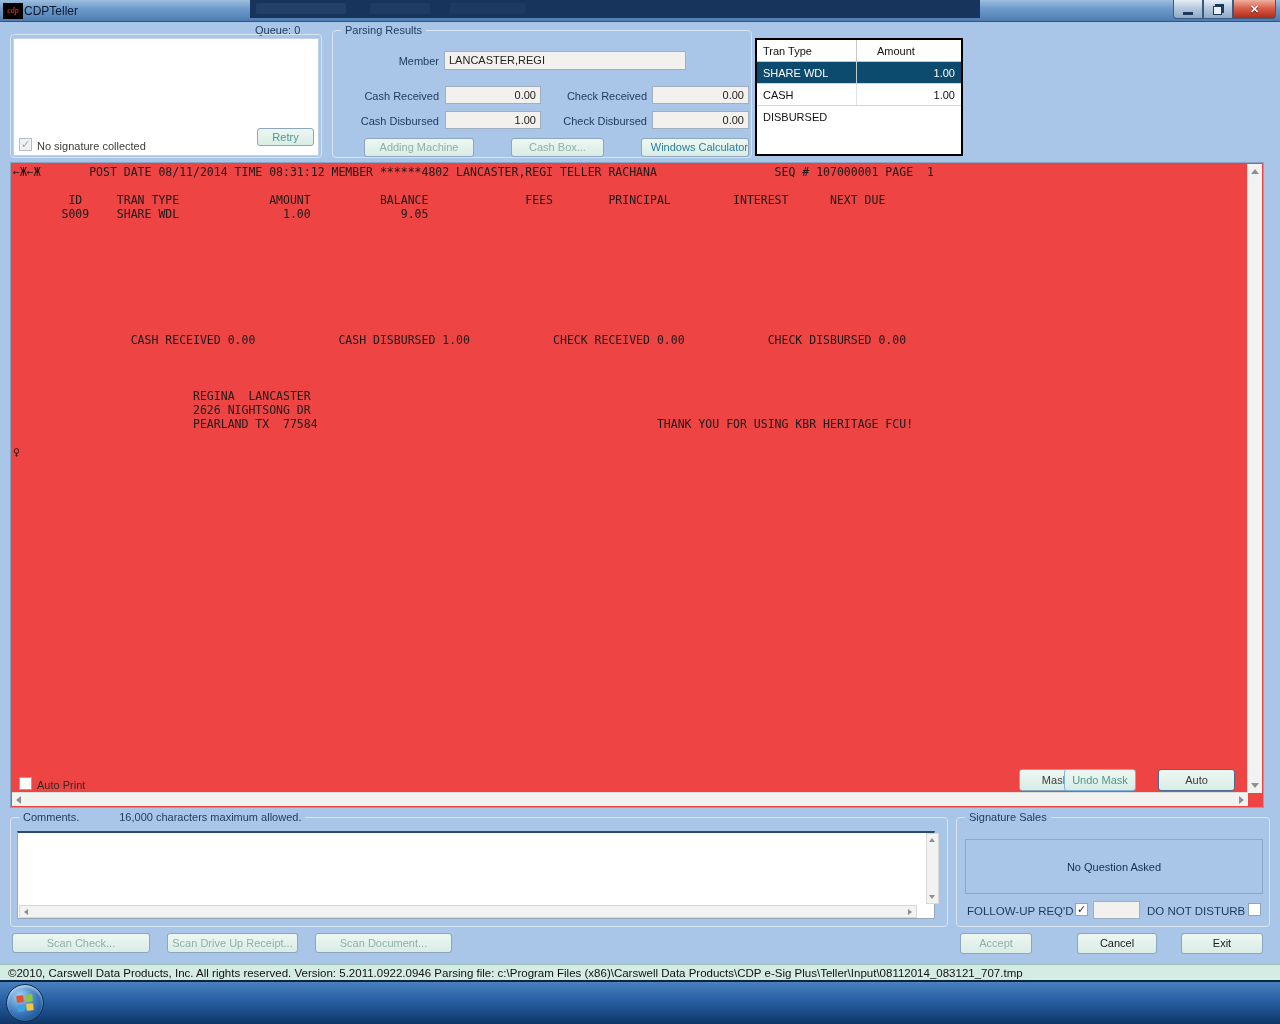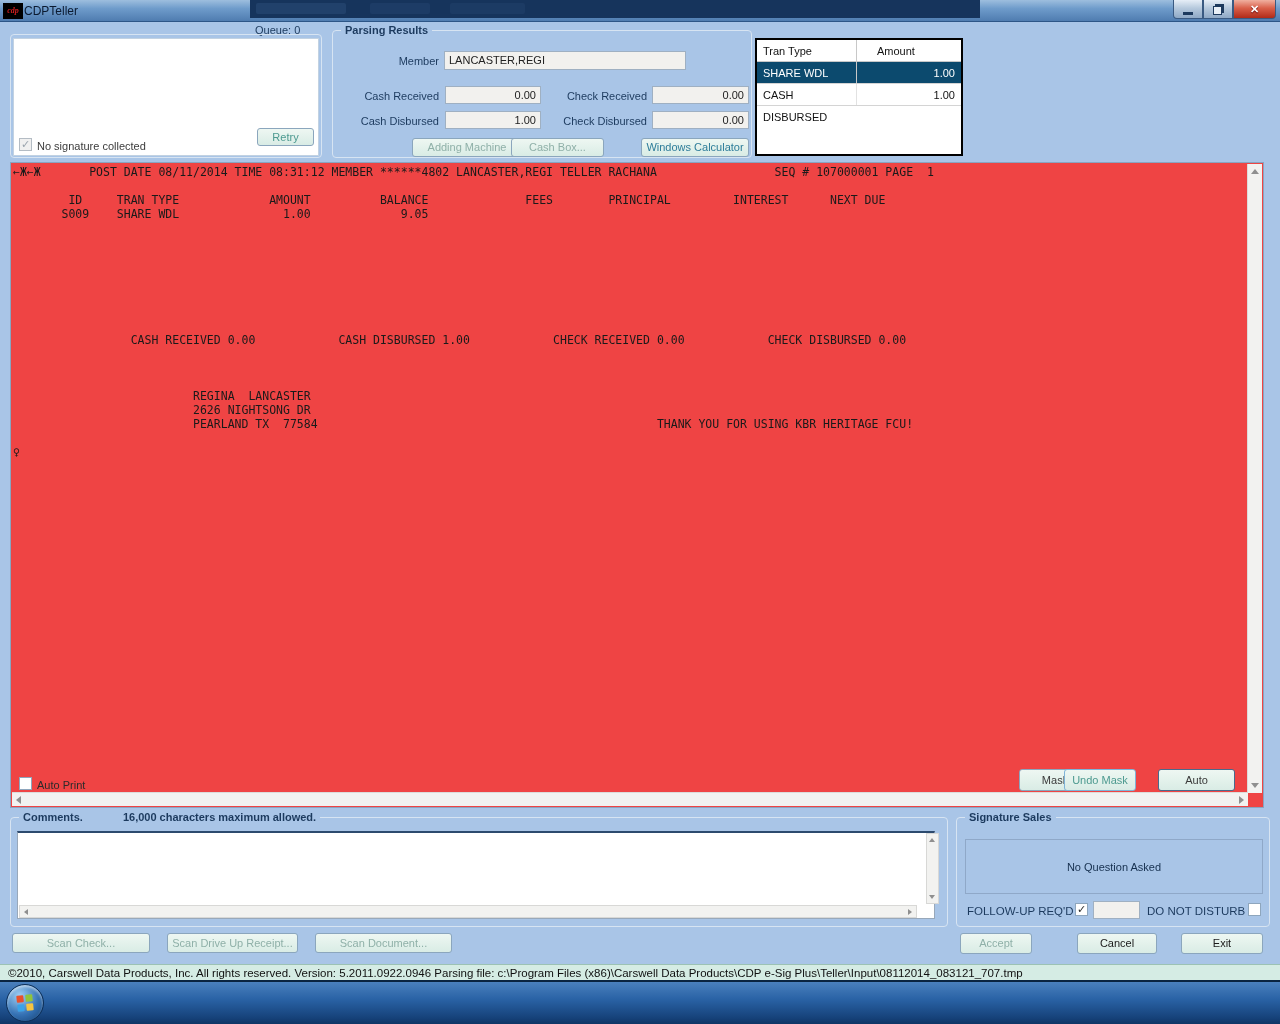--- a/index.html
+++ b/index.html
@@ -20,21 +20,21 @@
   .winbtn { width:30px; height:19px; background:linear-gradient(#e6eef7,#b6c9dd 45%,#8fa9c6);
     border:1px solid #3a5a82; border-top:none; display:flex; align-items:center; justify-content:center; }
   .winbtn.first { border-radius:0 0 0 4px; }
   .winbtn.close { width:43px; background:linear-gradient(#f0b0a0,#d9604a 45%,#b02a18); border-radius:0 0 4px 0;
     color:#fff; font-weight:bold; font-size:11px; text-shadow:0 1px 1px #600; }
   .min-glyph { width:10px; height:3px; background:#1d3least; background:#1d3a5e; margin-top:8px; }
   .restore-glyph { width:9px; height:9px; border:1px solid #1d3a5e; background:#e8eff7; box-shadow:2px -2px 0 -0px #1d3a5e; margin:2px 0 0 -2px; }
 
   
   .gbox { position:absolute; border:1px solid #d7e4f2; border-radius:4px; }
-  .glabel { position:absolute; top:-7px; left:8px; background:#a9c5e7; padding:0 4px; color:#1c3least; color:#1c3a5e;font-weight:bold; }
+  .glabel { position:absolute; top:-7px; left:8px; background:#a9c5e7; padding:0 4px; color:#1c3least; color:#1c3a5e; }
   .btn { position:absolute; background:linear-gradient(#eef7f2,#d9ece5); border:1px solid #8ba6bd;
     border-radius:3px; text-align:center; color:#3a3a3a; font-size:11px; }
   .btn.teal { color:#4d9a90; }
   .btn.dis  { color:#8fb0a8; }
   .input { position:absolute; background:#f2f1ee; border:1px solid #9fb0c2; font-size:11px;
     padding:2px 4px; color:#222; }
   .input.num { text-align:right; }
   .cb { position:absolute; width:13px; height:13px; background:#fff; border:1px solid #8ea6bd;
     font:bold 11px/12px "DejaVu Sans", sans-serif; text-align:center; color:#2d2d2d; }
   .cb.dis { background:#f0f0f0; border-color:#b4bcc4; color:#9aa4ae; }
@@ -125,23 +125,23 @@
     <div class="lbl rlabel" style="left:20px; top:59px; width:86px;">Cash Received</div>
     <div class="input num" style="left:112px; top:55px; width:96px; height:18px;">0.00</div>
     <div class="lbl rlabel" style="left:228px; top:59px; width:86px;">Check Received</div>
     <div class="input num" style="left:319px; top:55px; width:97px; height:18px;">0.00</div>
 
     <div class="lbl rlabel" style="left:20px; top:84px; width:86px;">Cash Disbursed</div>
     <div class="input num" style="left:112px; top:80px; width:96px; height:18px;">1.00</div>
     <div class="lbl rlabel" style="left:228px; top:84px; width:86px;">Check Disbursed</div>
     <div class="input num" style="left:319px; top:80px; width:97px; height:18px;">0.00</div>
 
-    <div class="btn dis" style="left:31px; top:107px; width:110px; height:19px; line-height:17px;margin-left:48px;">Adding Machine</div>
+    <div class="btn dis" style="left:31px; top:107px; width:110px; height:19px; line-height:17px;">Adding Machine</div>
     <div class="btn dis" style="left:178px; top:107px; width:93px; height:19px; line-height:17px;">Cash Box...</div>
-    <div class="btn teal" style="left:308px; top:107px; width:108px; height:19px; line-height:17px; color:#2e7d9a;">Windows Calculator</div>
+    <div class="btn teal" style="left:308px; top:107px; width:108px; height:19px; line-height:17px; color:#2e7d9a;text-align:right;">Windows Calculator</div>
   </div>
 
   <div class="trantable">
     <div class="hdr">
       <div class="c1">Tran Type</div>
       <div class="c2">Amount</div>
     </div>
     <div class="trow sel">
       <div class="c1" style="width:100px;">SHARE WDL</div>
       <div class="amt">1.00</div>

